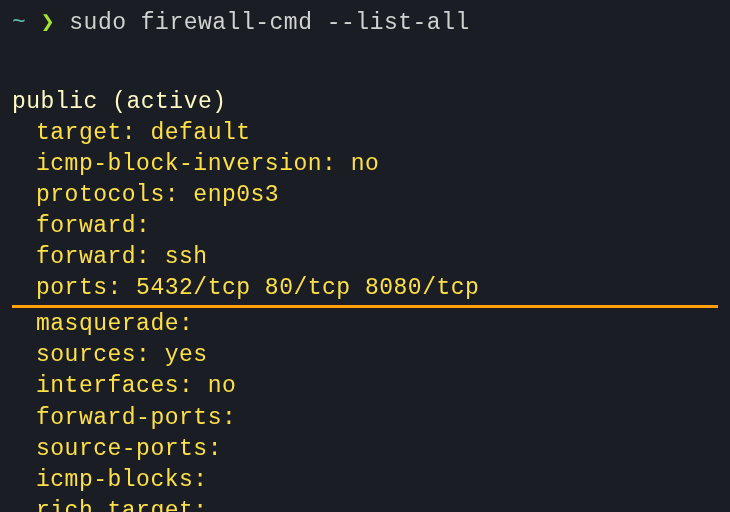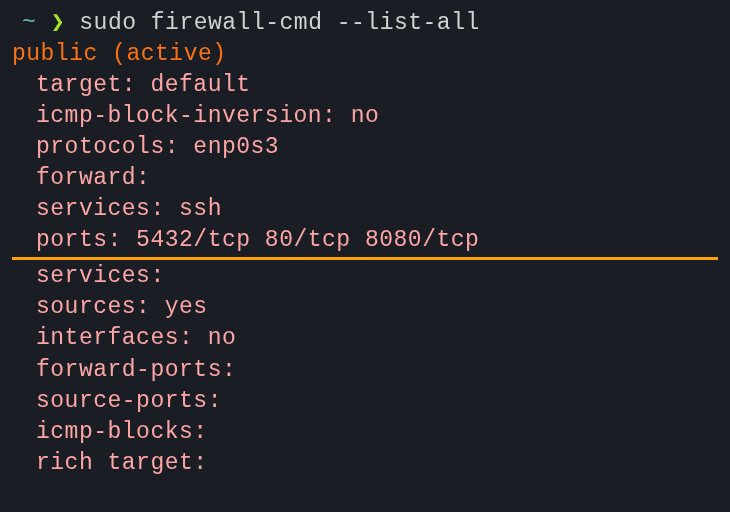--- a/index.html
+++ b/index.html
@@ -14,58 +14,58 @@
       color: #c5c8c6;
       width: 730px;
       height: 512px;
       padding: 8px 12px;
       line-height: 1.35;
       letter-spacing: 0.5px;
       overflow: hidden;
     }
     .prompt-line {
       white-space: pre;
-      margin-left: 10px;
     }
     .tilde {
       color: #5fb3b3;
     }
     .chevron {
       color: #a6e22e;
     }
     .command {
       color: #d0d2d0;
     }
     .zone-line {
-      color: #f97316;
+      color: #fef9c3;
       white-space: pre;
+      margin-top: 48px;
     }
     .field-line {
-      color: #fca5a5;
+      color: #fde047;
       white-space: pre;
       padding-left: 24px;
     }
     .highlight-rule {
       height: 3px;
       background-color: #ff9f0a;
       margin: 1px 0 1px 0;
       width: 100%;
     }
   </style>
 </head>
 <body>
 
 <div class="prompt-line"><span class="tilde">~</span> <span class="chevron">❯</span> <span class="command">sudo firewall-cmd --list-all</span></div>
 <div class="zone-line">public (active)</div>
 <div class="field-line">target: default</div>
 <div class="field-line">icmp-block-inversion: no</div>
 <div class="field-line">protocols: enp0s3</div>
 <div class="field-line">forward:</div>
-<div class="field-line">services: ssh</div>
+<div class="field-line">forward: ssh</div>
 <div class="field-line">ports: 5432/tcp 80/tcp 8080/tcp</div>
 <div class="highlight-rule"></div>
-<div class="field-line">services:</div>
+<div class="field-line">masquerade:</div>
 <div class="field-line">sources: yes</div>
 <div class="field-line">interfaces: no</div>
 <div class="field-line">forward-ports:</div>
 <div class="field-line">source-ports:</div>
 <div class="field-line">icmp-blocks:</div>
 <div class="field-line">rich target:</div>
 
 </body></html>

